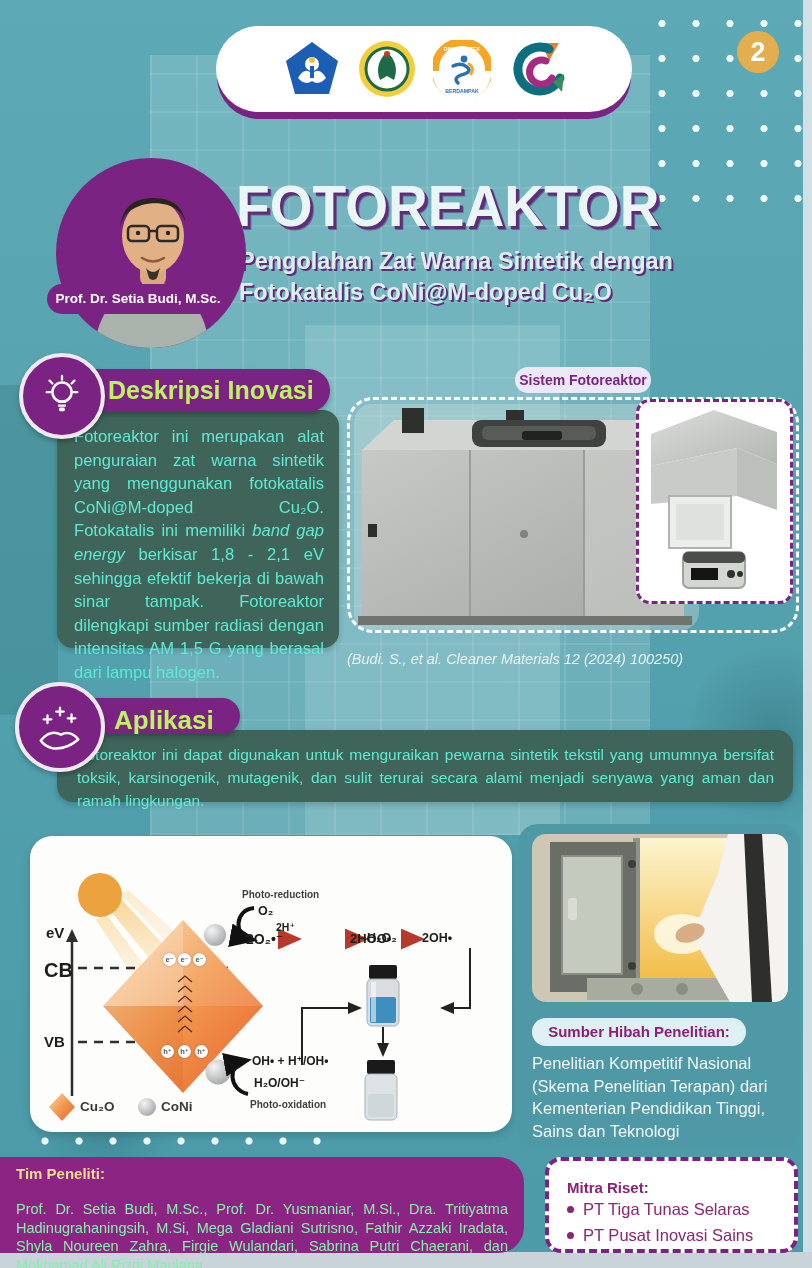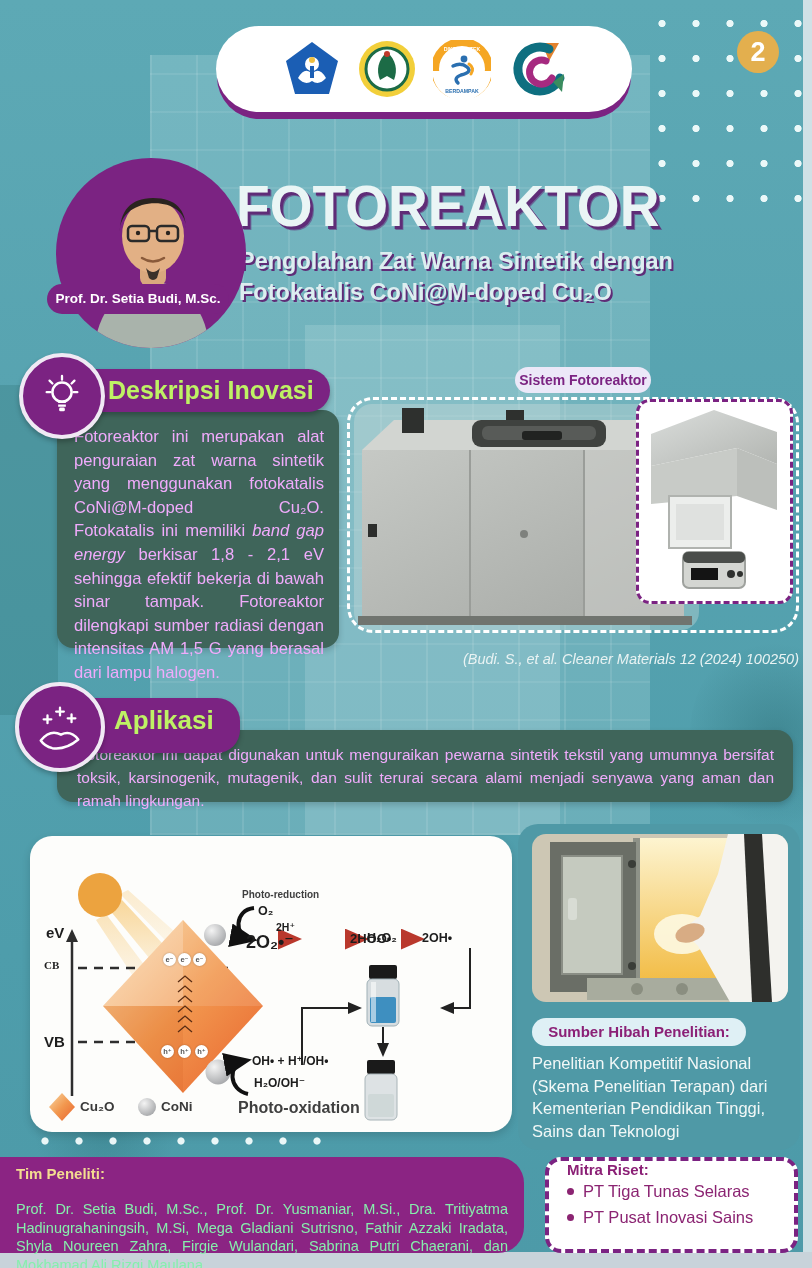--- a/index.html
+++ b/index.html
@@ -36,53 +36,53 @@
   .profile-blob{left:56px;top:158px;width:190px;height:190px;border-radius:50%;background:#7b2382;overflow:hidden;}
   .name-pill{left:47px;top:284px;width:182px;height:30px;border-radius:16px;background:#7b2382;z-index:3;
     color:#ffffff;font-size:13.5px;font-weight:bold;text-align:center;line-height:30px;}
   
   .section-pill{background:#7b2382;border-radius:23px;color:#bef264;font-weight:bold;z-index:2;
     box-shadow:0 3px 5px rgba(0,0,0,.25);}
   .icon-circle{border-radius:50%;background:#7b2382;border:4px solid #f0e9f4;z-index:3;
     display:flex;align-items:center;justify-content:center;box-shadow:0 3px 5px rgba(0,0,0,.25);}
   .desk-pill{left:46px;top:369px;width:284px;height:43px;font-size:25px;line-height:43px;padding-left:62px;box-sizing:border-box;}
   .desk-icon{left:19px;top:353px;width:78px;height:78px;}
-  .apl-pill{left:44px;top:698px;width:196px;height:55px;font-size:26px;line-height:44px;padding-left:70px;box-sizing:border-box;}
+  .apl-pill{left:44px;top:698px;width:196px;height:36px;font-size:26px;line-height:44px;padding-left:70px;box-sizing:border-box;}
   .apl-icon{left:15px;top:682px;width:82px;height:82px;}
-  .green-box{background:#3f655a;border-radius:16px;color:#f0abfc;z-index:1;box-shadow:0 3px 6px rgba(0,0,0,.18);}
+  .green-box{background:#3f655a;border-radius:16px;color:#5eead4;z-index:1;box-shadow:0 3px 6px rgba(0,0,0,.18);}
   .desc-box{left:57px;top:410px;width:282px;height:238px;}
   .desc-text{padding:15px 15px 0 17px;font-size:16.6px;line-height:23.6px;text-align:justify;}
   .apl-box{left:57px;top:730px;width:736px;height:72px;}
   .apl-text{padding:13px 19px 0 20px;font-size:15.5px;line-height:23px;text-align:justify;}
   
   .sistem-pill{left:515px;top:367px;width:136px;height:26px;border-radius:13px;background:#ece8f8;z-index:2;
     color:#7b2382;font-size:14px;font-weight:bold;text-align:center;line-height:26px;}
   .dash-box{left:347px;top:397px;width:452px;height:236px;border:3px dashed #ffffff;border-radius:26px;box-sizing:border-box;}
   .machine{left:354px;top:404px;width:345px;height:226px;}
   .inset-box{left:636px;top:399px;width:157px;height:205px;background:#ffffff;border:3px dashed #7b2382;
     border-radius:14px;box-sizing:border-box;z-index:2;overflow:hidden;}
-  .citation{left:347px;top:651px;width:452px;text-align:right;font-size:14.5px;font-style:italic;color:#e9f3f3;}
+  .citation{left:347px;top:651px;width:452px;text-align:left;font-size:14.5px;font-style:italic;color:#e9f3f3;}
   
   .panel{left:30px;top:836px;width:482px;height:296px;background:#fdfdfb;border-radius:22px;box-shadow:0 4px 8px rgba(0,0,0,.15);}
   .dlabel{position:absolute;font-weight:bold;color:#1d1d1d;white-space:nowrap;}
   .carrier{position:absolute;width:13px;height:13px;border-radius:50%;background:#ffffff;
     font-size:7.5px;font-weight:bold;color:#555;text-align:center;line-height:13px;box-shadow:0 0 2px rgba(0,0,0,.3);}
   
   .right-panel{left:518px;top:824px;width:282px;height:326px;background:#4f99a6;border-radius:20px;}
   .reactor-photo{left:532px;top:834px;width:256px;height:168px;border-radius:14px;overflow:hidden;}
   .hibah-pill{left:532px;top:1018px;width:214px;height:28px;border-radius:14px;background:#dff0f5;
     color:#8b2076;font-size:15px;font-weight:bold;text-align:center;line-height:28px;}
   .hibah-body{left:532px;top:1052px;width:262px;font-size:16.5px;line-height:22.5px;color:#f2f8f7;}
   
   .tim-box{left:0;top:1157px;width:524px;height:96px;background:#8b2483;border-radius:0 26px 26px 0;
     padding:8px 16px 0 16px;box-sizing:border-box;}
   .tim-heading{color:#f3dc90;font-size:15px;font-weight:bold;}
   .tim-body{color:#86efac;font-size:14.5px;line-height:18.6px;text-align:justify;margin-top:18px;}
   .mitra-box{left:545px;top:1157px;width:253px;height:96px;background:#ffffff;border:4px dashed #7b2382;
-    border-radius:16px;box-sizing:border-box;padding:0 14px 0 18px;}
+    border-radius:16px;box-sizing:border-box;padding:18px 14px 0 18px;}
   .mitra-heading{color:#8b2076;font-size:15px;font-weight:bold;}
   .mitra-item{display:flex;align-items:center;color:#8b2472;font-size:16.5px;line-height:26px;}
   .mitra-item::before{content:"";width:7px;height:7px;border-radius:50%;background:#8b2472;margin-right:9px;flex:none;}
 </style>
 </head>
 <body>
 
 <div class="poster">
 
   <div class="abs bg-building1"></div>
@@ -289,38 +289,38 @@
       <rect x="337" y="143" width="32" height="47" rx="5" fill="#d7dde0" stroke="#9fb0b6"></rect>
       <rect x="340" y="161" width="26" height="26" rx="2" fill="#3e8fc0"></rect>
       <rect x="341" y="146" width="5" height="40" fill="rgba(255,255,255,.55)"></rect>
       <rect x="337" y="224" width="28" height="14" rx="2" fill="#1a1a1a"></rect>
       <rect x="335" y="238" width="32" height="46" rx="5" fill="#dde2e4" stroke="#a8b4b8"></rect>
       <rect x="338" y="258" width="26" height="23" rx="2" fill="#cfd8d8"></rect>
       <polygon points="32,257 45,271 32,285 19,271" fill="url(#dia)"></polygon>
       <circle cx="117" cy="271" r="9" fill="url(#sph)"></circle>
     </svg>
     <span class="dlabel" style="left:16px;top:88px;font-size:15px;">eV</span>
-    <span class="dlabel" style="left:14px;top:123px;font-size:11px;font-family:Liberation Serif, serif;">CB</span>
+    <span class="dlabel" style="left:14px;top:123px;font-size:20px;">CB</span>
     <span class="dlabel" style="left:14px;top:197px;font-size:15px;">VB</span>
     <span class="carrier" style="left:133px;top:117px;">e⁻</span>
     <span class="carrier" style="left:148px;top:117px;">e⁻</span>
     <span class="carrier" style="left:163px;top:117px;">e⁻</span>
     <span class="carrier" style="left:131px;top:209px;">h⁺</span>
     <span class="carrier" style="left:148px;top:209px;">h⁺</span>
     <span class="carrier" style="left:165px;top:209px;">h⁺</span>
     <span class="dlabel" style="left:212px;top:53px;font-size:10px;color:#3f3f3f;">Photo-reduction</span>
     <span class="dlabel" style="left:228px;top:68px;font-size:12.5px;">O₂</span>
-    <span class="dlabel" style="left:216px;top:95px;font-size:18px;text-align:center;">2O₂•⁻</span>
+    <span class="dlabel" style="left:216px;top:95px;font-size:14px;text-align:center;">2O₂•⁻</span>
     <span class="dlabel" style="left:246px;top:85px;font-size:10.5px;">2H⁺</span>
     <span class="dlabel" style="left:280px;top:95px;font-size:13px;padding-left:40px;">2HOO•</span>
     <span class="dlabel" style="left:337px;top:95px;font-size:12.5px;">H₂O₂</span>
     <span class="dlabel" style="left:392px;top:95px;font-size:12.5px;">2OH•</span>
     <span class="dlabel" style="left:222px;top:218px;font-size:12px;">OH• + H⁺/OH•</span>
     <span class="dlabel" style="left:224px;top:240px;font-size:12px;">H₂O/OH⁻</span>
-    <span class="dlabel" style="left:208px;top:263px;font-size:16px;color:#3f3f3f;">Photo-oxidation</span>
+    <span class="dlabel" style="left:220px;top:263px;font-size:10px;color:#3f3f3f;">Photo-oxidation</span>
     <span class="dlabel" style="left:50px;top:263px;font-size:13.5px;color:#3a3a3a;">Cu₂O</span>
     <span class="dlabel" style="left:131px;top:263px;font-size:13.5px;color:#3a3a3a;">CoNi</span>
   </div>
 
   <div class="abs right-panel"></div>
   <div class="abs reactor-photo">
     <svg width="256" height="168" viewBox="0 0 256 168">
       <defs>
         <linearGradient id="glow" x1="0" y1="0" x2="0" y2="1">
           <stop offset="0" stop-color="#fdf4d0"></stop>

